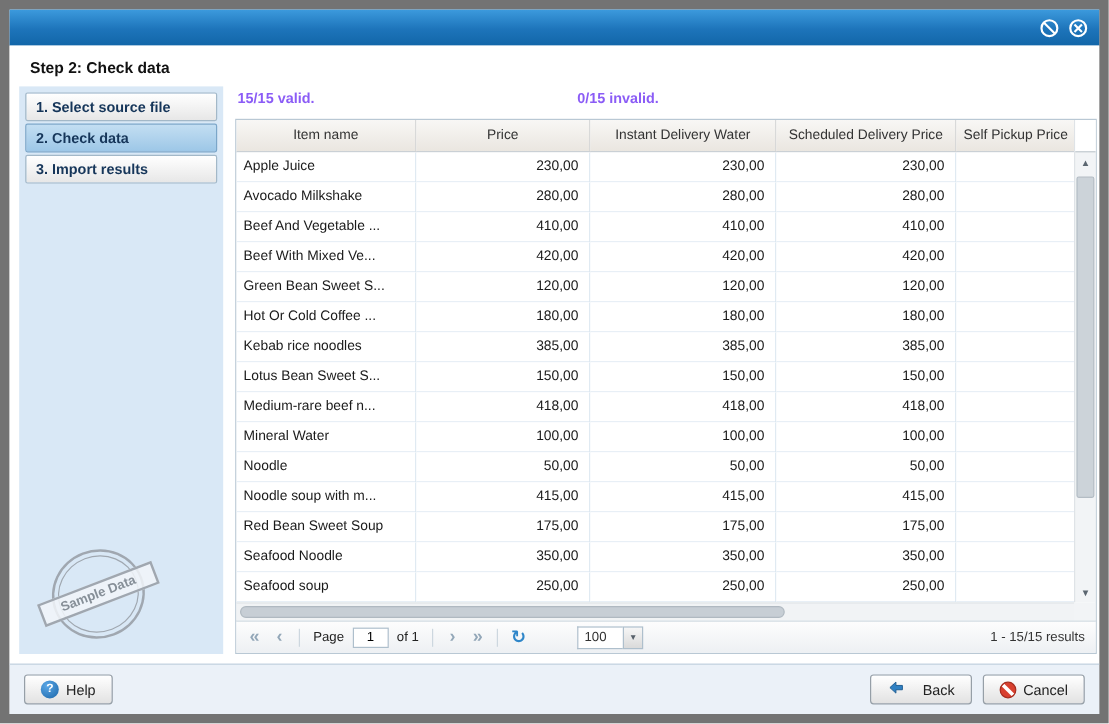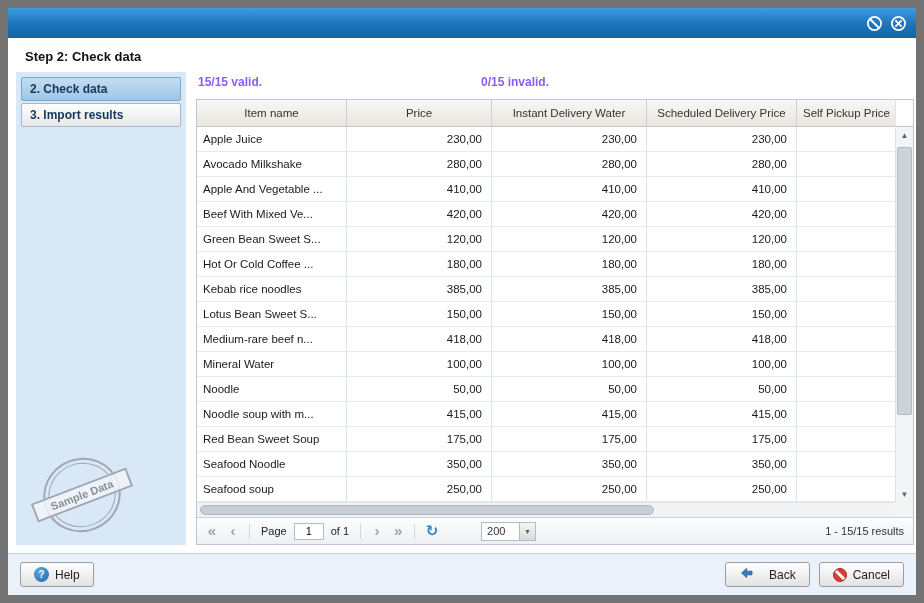--- a/index.html
+++ b/index.html
@@ -102,20 +102,21 @@
     </span>
   </div>
 
   <div class="content">
     <div class="heading">Step 2: Check data</div>
 
     <div class="body-row">
 
       <div class="sidebar">
         <div>
+            <div class="side-item">1. Select source file</div>
             <div class="side-item active">2. Check data</div>
             <div class="side-item">3. Import results</div>
           </div>
         <div class="stamp">
           <div class="stamp-ring">
             <div class="stamp-ring-inner"></div>
           </div>
           <div class="stamp-banner">Sample Data</div>
         </div>
       </div>
@@ -155,21 +156,21 @@
                       <td class="c-num"></td>
                     </tr>
                     <tr>
                       <td class="c-text">Avocado Milkshake</td>
                       <td class="c-num">280,00</td>
                       <td class="c-num">280,00</td>
                       <td class="c-num">280,00</td>
                       <td class="c-num"></td>
                     </tr>
                     <tr>
-                      <td class="c-text">Apple And Vegetable ...</td>
+                      <td class="c-text">Beef And Vegetable ...</td>
                       <td class="c-num">410,00</td>
                       <td class="c-num">410,00</td>
                       <td class="c-num">410,00</td>
                       <td class="c-num"></td>
                     </tr>
                     <tr>
                       <td class="c-text">Beef With Mixed Ve...</td>
                       <td class="c-num">420,00</td>
                       <td class="c-num">420,00</td>
                       <td class="c-num">420,00</td>
@@ -278,21 +279,21 @@
             <span class="pg-sep"></span>
             <span class="pg-label">Page</span>
             <input class="pg-input" value="1" style="">
             <span class="pg-label">of 1</span>
             <span class="pg-sep"></span>
             <span class="pg-btn">›</span>
             <span class="pg-btn">»</span>
             <span class="pg-sep"></span>
             <span class="refresh">↻</span>
             <span class="combo">
-              <span class="combo-input">200</span>
+              <span class="combo-input">100</span>
               <span class="combo-trigger">▼</span>
             </span>
             <span class="results">1 - 15/15 results</span>
           </div>
         </div>
       </div>
     </div>
   </div>
 
   <div class="footer">

